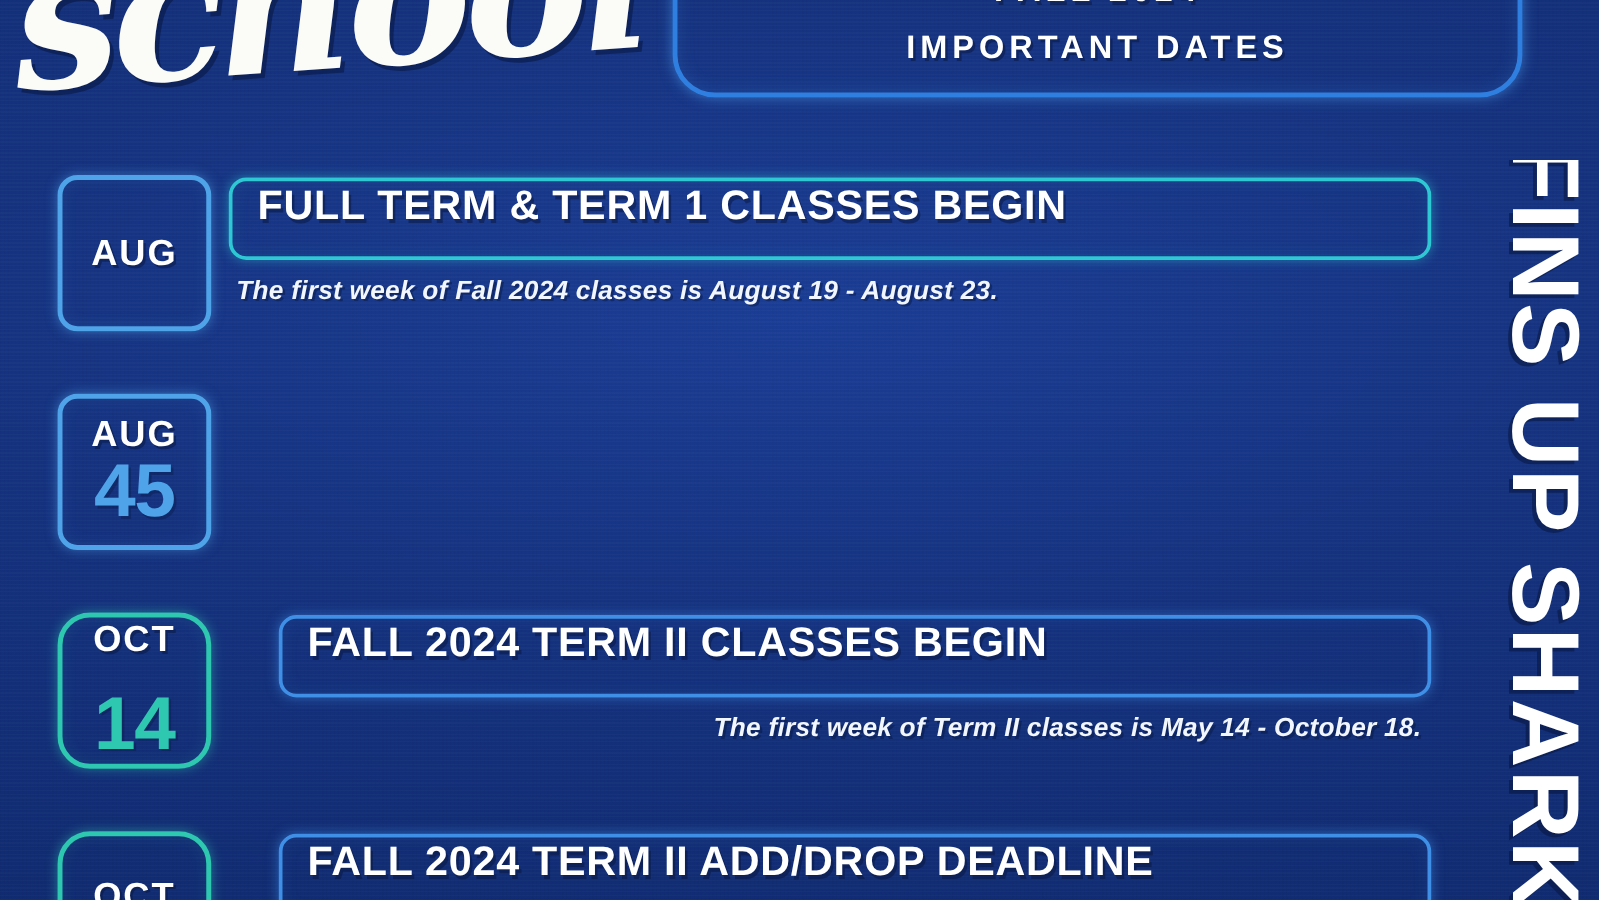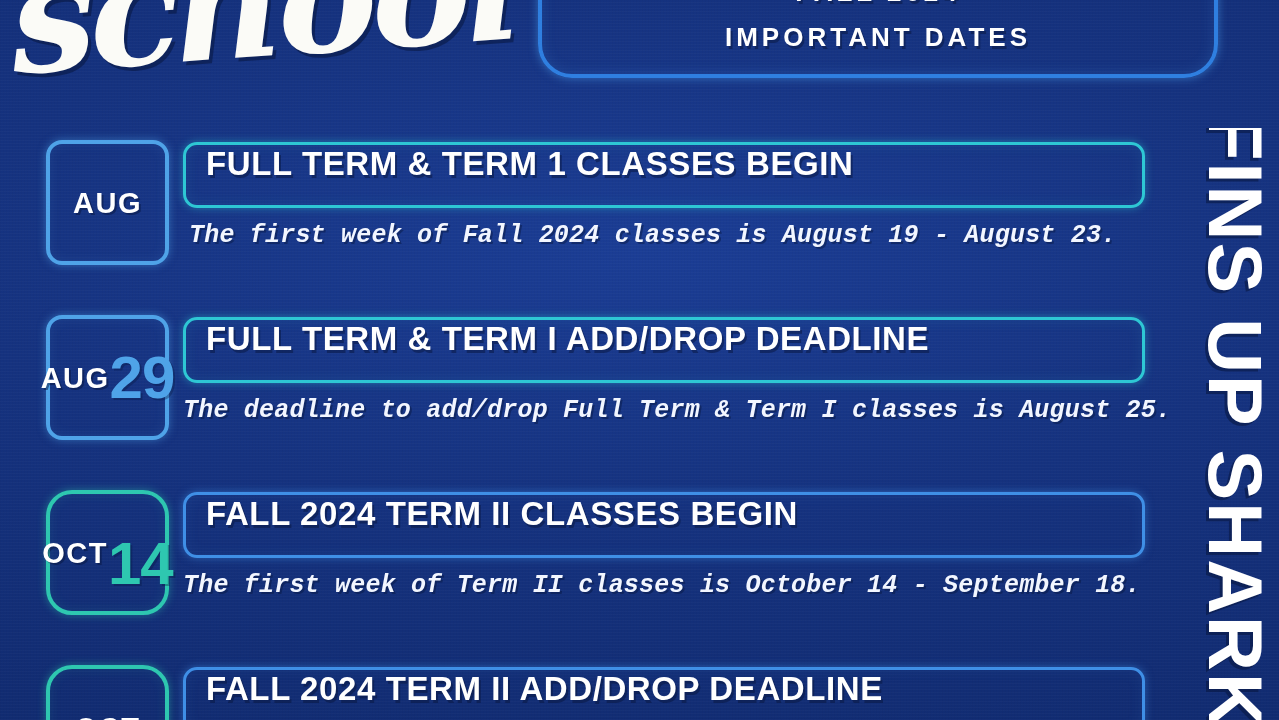--- a/index.html
+++ b/index.html
@@ -66,21 +66,21 @@
   
   .rows { position:absolute; left:0; top:140px; width:1145px; }
   .row { position:relative; height:175px; }
   .row-inner { position:absolute; left:46px; right:0; top:0; display:flex; gap:14px; }
 
   .badge {
     flex:0 0 auto;
     width:123px; height:125px;
     border:4px solid #4fa3e8;
     border-radius:16px;
-    display:flex; flex-direction:row;
+    display:flex; flex-direction:column;
     align-items:center; justify-content:center;
     box-shadow:0 0 9px rgba(79,163,232,.5), inset 0 0 12px rgba(79,163,232,.12);
   }
   .badge.teal { border-color:#2ec7b0; box-shadow:0 0 9px rgba(46,199,176,.45), inset 0 0 12px rgba(46,199,176,.12);border-radius:26px; }
   .badge-month {
     color:#ffffff; font-weight:700; font-size:29px;
     letter-spacing:1.5px; line-height:30px;
     text-shadow:2px 2px 0 rgba(7,22,62,.5);
   }
   .badge-day {
@@ -95,34 +95,34 @@
     height:66px;
     border:3px solid #2ec7d4;
     border-radius:14px;
     display:flex; align-items:flex-start;
     padding:0 20px;
     box-shadow:0 0 9px rgba(46,199,212,.45), inset 0 0 14px rgba(46,199,212,.1);
   }
   .title-box.blue {
     border-color:#3f8fe6;
     box-shadow:0 0 9px rgba(63,143,230,.5), inset 0 0 14px rgba(63,143,230,.1);
+    margin-left:40px;
   }
   .row-title {
     color:#ffffff; font-weight:700; font-size:33px;
     letter-spacing:.6px; white-space:nowrap;
     text-shadow:2px 3px 0 rgba(7,22,62,.5);
   }
   .row-desc {
     margin-top:13px;
     color:#f2f6ff; font-style:italic; font-weight:700;
-    font-size:25px; letter-spacing:.2px; white-space:nowrap;
+    font-size:21px; letter-spacing:.2px; white-space:nowrap;
     text-shadow:2px 2px 0 rgba(7,22,62,.45);
     text-align:right;
     padding-right:8px;
-    font-family:Liberation Mono, monospace;
   }
   .row-desc.left { text-align:left; padding-left:6px; padding-right:0; }
 
   
   .slogan-wrap {
     position:absolute; right:-8px; top:128px;
     width:110px; height:700px;
     overflow:hidden;
   }
   .slogan {
@@ -166,42 +166,36 @@
           </div>
           <div class="row-desc left">The first week of Fall 2024 classes is August 19 - August 23.</div>
         </div>
       </div>
     </div>
 
     <div class="row">
       <div class="row-inner">
         <div class="badge">
           <div class="badge-month">AUG</div>
-          <div class="badge-day">29</div>
-        </div>
-        <div class="row-body">
-          <div class="title-box">
-            <div class="row-title">FULL TERM &amp; TERM I ADD/DROP DEADLINE</div>
-          </div>
-          <div class="row-desc">The deadline to add/drop Full Term &amp; Term I classes is August 25.</div>
+          <div class="badge-day">45</div>
         </div>
       </div>
     </div>
 
     <div class="row">
       <div class="row-inner">
         <div class="badge teal">
           <div class="badge-month">OCT</div>
           <div class="badge-day">14</div>
         </div>
         <div class="row-body">
           <div class="title-box blue">
             <div class="row-title">FALL 2024 TERM II CLASSES BEGIN</div>
           </div>
-          <div class="row-desc">The first week of Term II classes is October 14 - September 18.</div>
+          <div class="row-desc">The first week of Term II classes is May 14 - October 18.</div>
         </div>
       </div>
     </div>
 
     <div class="row">
       <div class="row-inner">
         <div class="badge teal">
           <div class="badge-month">OCT</div>
           <div class="badge-day"></div>
         </div>

